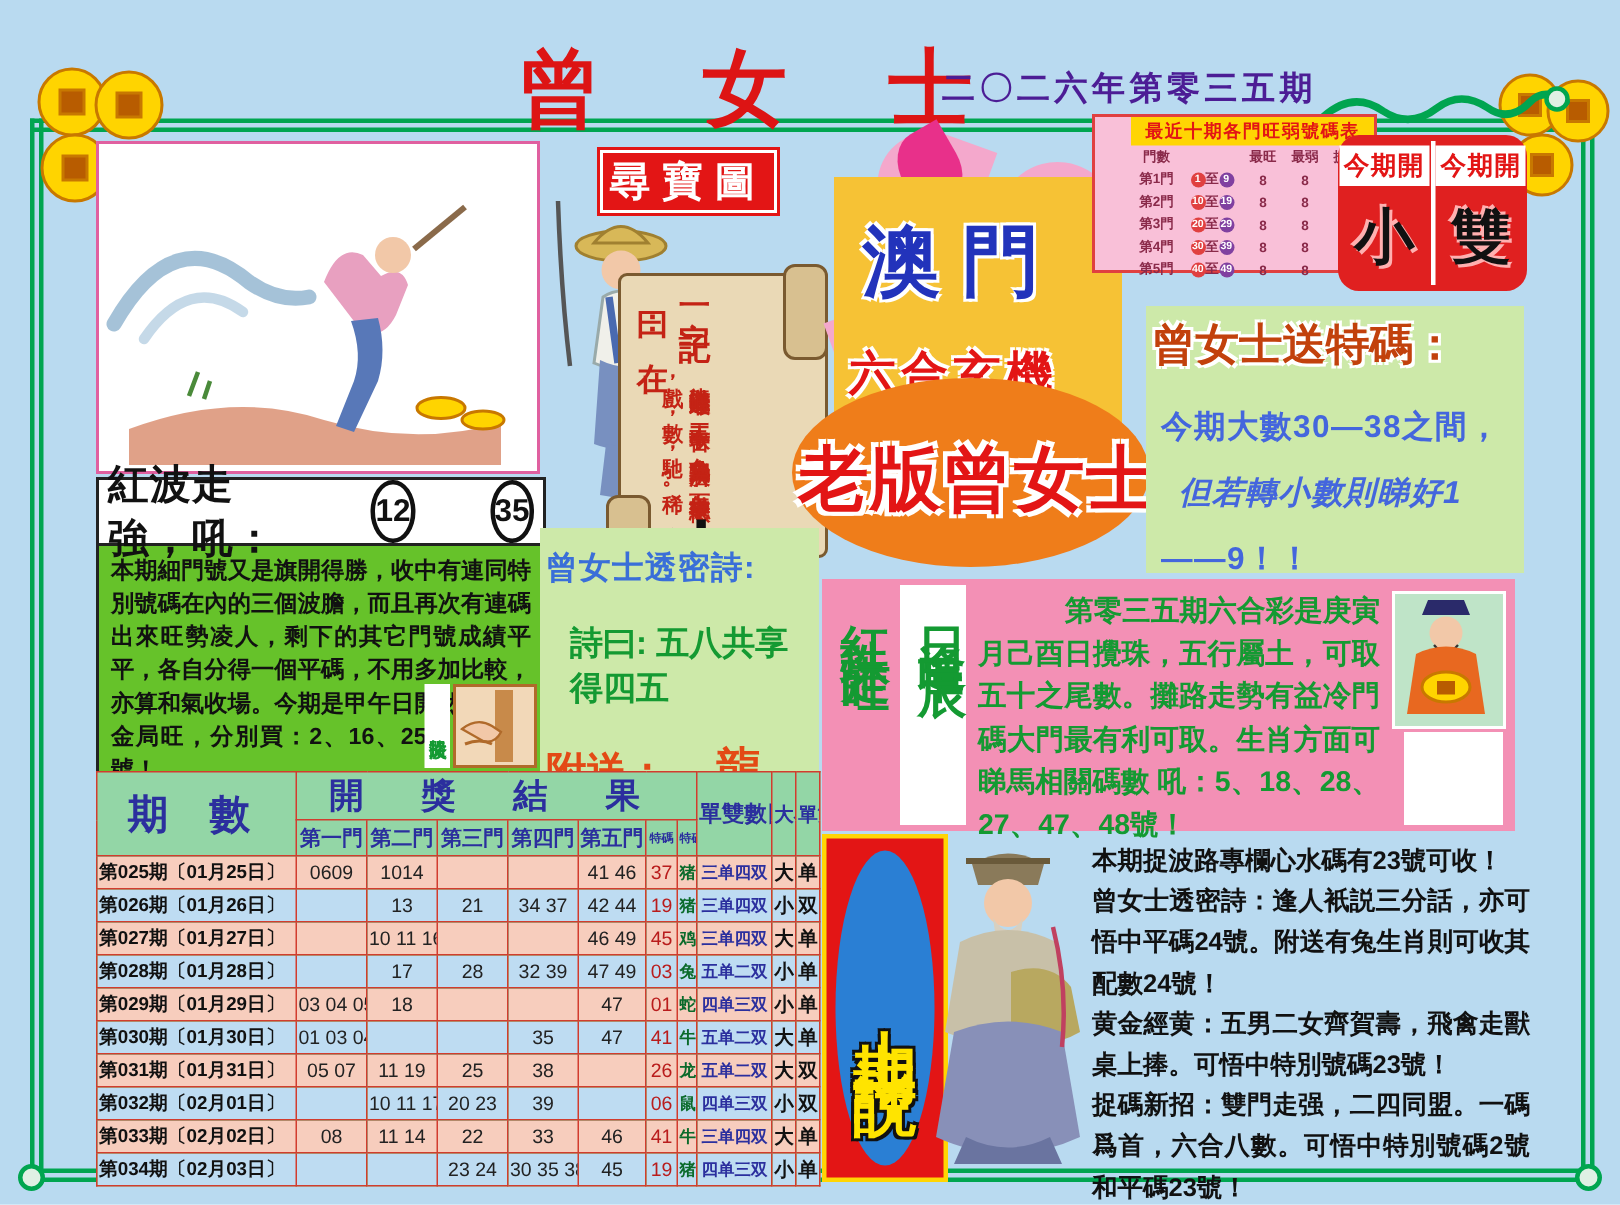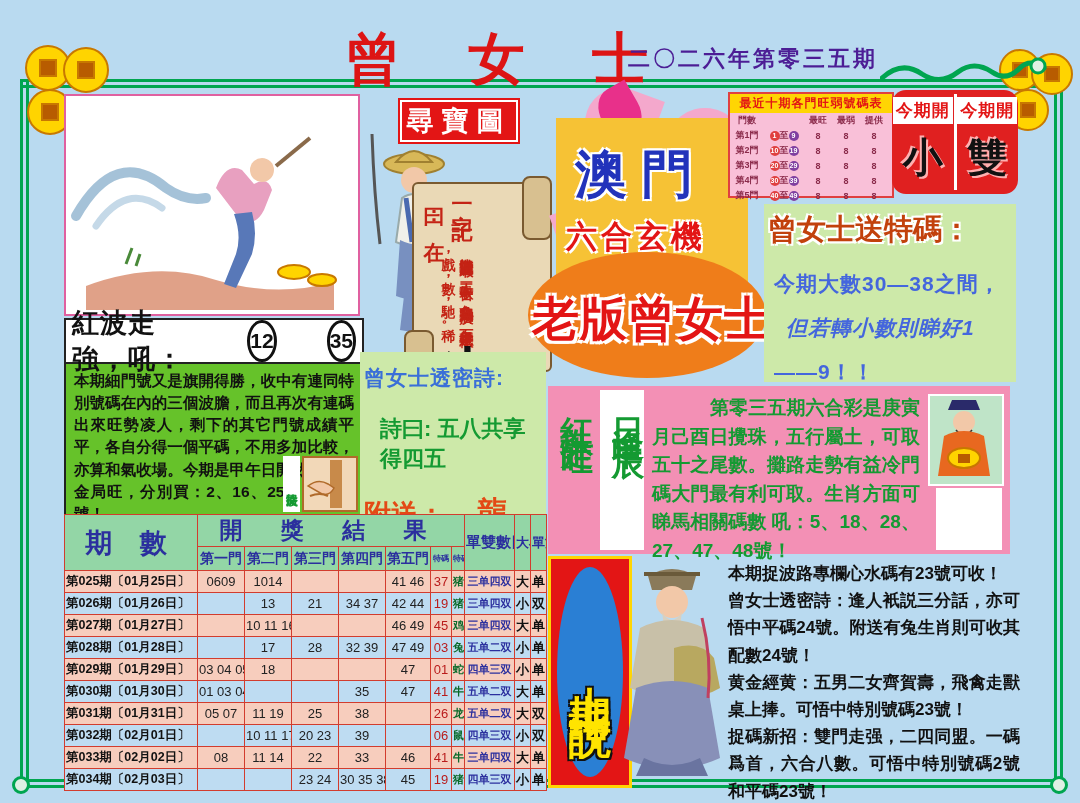--- a/index.html
+++ b/index.html
@@ -27,21 +27,21 @@
     display:flex;}
   .scroll-intro{font-size:21px;letter-spacing:6px;}
   .scroll-line{font-size:14px;letter-spacing:1px;margin-top:4px;}
   .scroll-sign{font-size:13px;color:#111;letter-spacing:2px;}
   
   .petal{background:#f4a8cc;border-radius:50% 0 50% 50%;}
   .emblem-sq{background:#f6c235;}
   .brand-top{color:#2233bb;font-size:52px;font-weight:bold;letter-spacing:14px;
     text-shadow:-2px -2px 0 #fff,2px -2px 0 #fff,-2px 2px 0 #fff,2px 2px 0 #fff;}
   .brand-mid{color:#e31515;font-size:31px;font-weight:bold;letter-spacing:4px;
-    text-shadow:-2px -2px 0 #fff,2px -2px 0 #fff,-2px 2px 0 #fff,2px 2px 0 #fff;}
+    text-shadow:-2px -2px 0 #fff,2px -2px 0 #fff,-2px 2px 0 #fff,2px 2px 0 #fff;margin-top:12px;}
   .ellipse{background:#ef7d1a;border-radius:50%;}
   .brand-main{color:#e31515;font-size:47px;font-weight:bold;letter-spacing:1px;
     text-shadow:-3px -3px 0 #fff,3px -3px 0 #fff,-3px 3px 0 #fff,3px 3px 0 #fff;}
   
   .mini-table{border:2px solid #e04040;background:#f9c0d8;font-size:9px;}
   .mini-title{background:#ffd503;color:#e31515;font-weight:bold;font-size:12px;
     text-align:center;letter-spacing:1px;padding:1px 0;}
   .mini-head,.mini-row{display:flex;align-items:center;height:15px;color:#8a2a4a;font-weight:bold;}
   .mini-head span,.mini-row span{text-align:center;}
   .m-door{width:34px;} .m-range{width:40px;} .m-col{width:28px;}
@@ -198,21 +198,21 @@
   <div class="abs petal" style="left:665px;top:108px;width:80px;height:80px;transform:rotate(120deg);"></div>
   <div class="abs petal" style="left:560px;top:200px;width:78px;height:78px;transform:rotate(250deg);"></div>
   <div class="abs petal" style="left:672px;top:210px;width:72px;height:72px;transform:rotate(330deg);"></div>
   <div class="abs petal" style="left:600px;top:86px;width:40px;height:52px;background:#e8308a;transform:rotate(-30deg);"></div>
   <div class="abs emblem-sq" style="left:556px;top:118px;width:192px;height:176px;"></div>
   <div class="abs brand-top" style="left:575px;top:140px;">澳門</div>
   <div class="abs brand-mid" style="left:566px;top:216px;">六合玄機</div>
   <div class="abs ellipse" style="left:528px;top:252px;width:238px;height:126px;"></div>
   <div class="abs brand-main" style="left:532px;top:288px;">老版曾女士</div>
 
-  <div class="abs mini-table" style="left:728px;top:92px;width:162px;height:102px;">
+  <div class="abs mini-table" style="left:728px;top:76px;width:162px;height:102px;padding-left:24px;">
     <div class="mini-title">最近十期各門旺弱號碼表</div>
     <div class="mini-head">
       <span class="m-door">門數</span>
       <span class="m-range"></span>
       <span class="m-col">最旺</span>
       <span class="m-col">最弱</span>
       <span class="m-col">提供</span>
     </div>
     <div id="hotweak-rows">
         <div class="mini-row">

